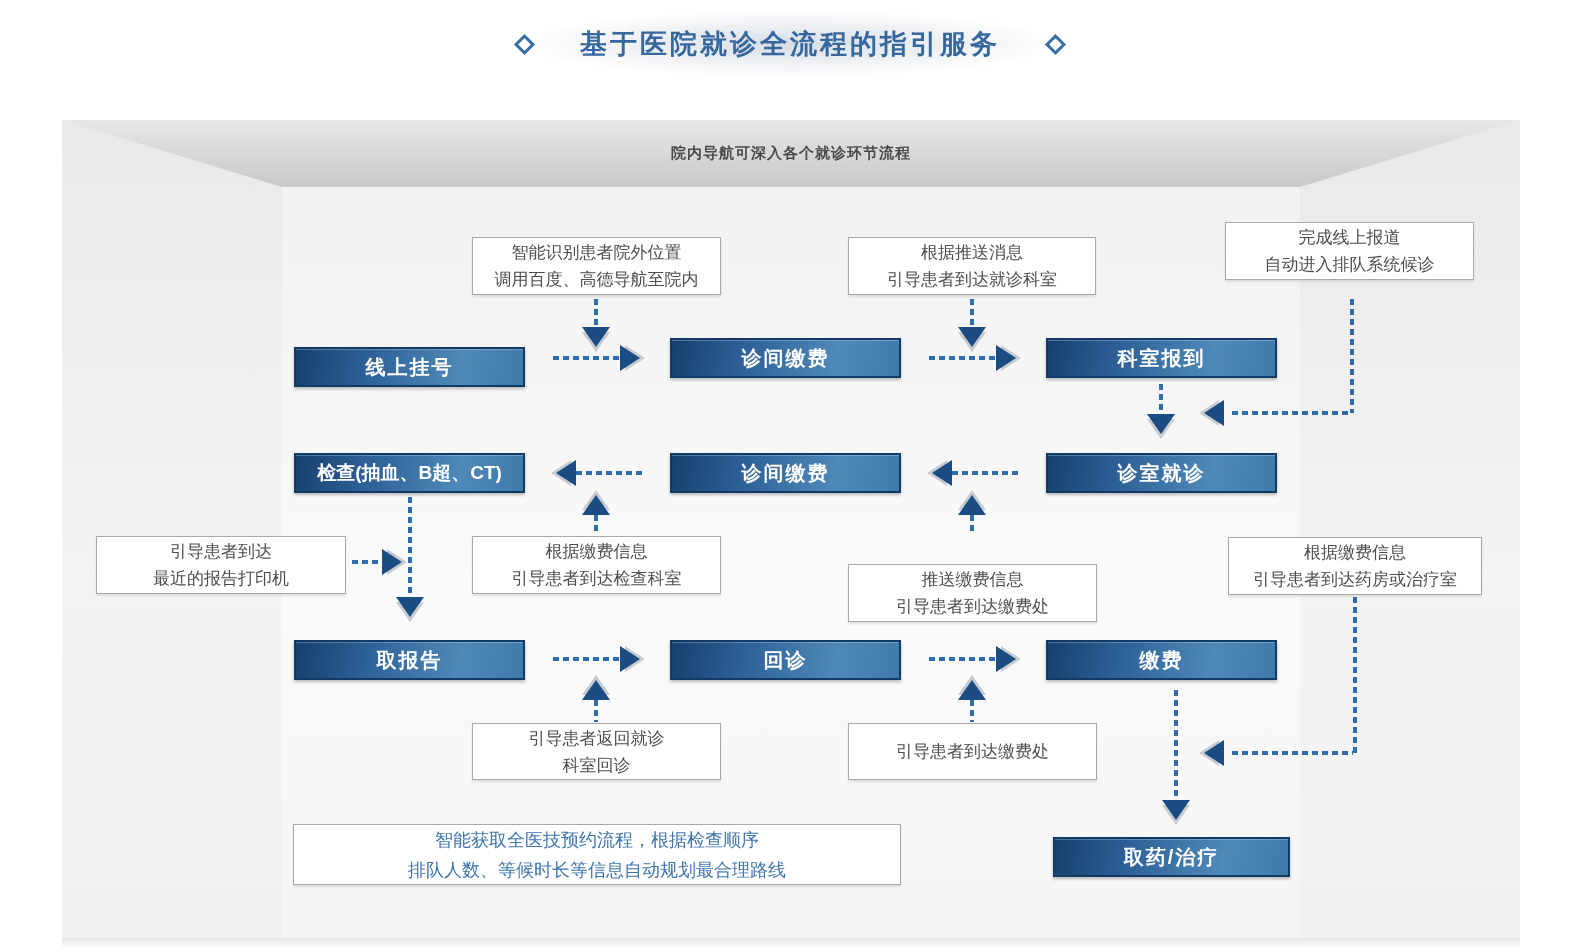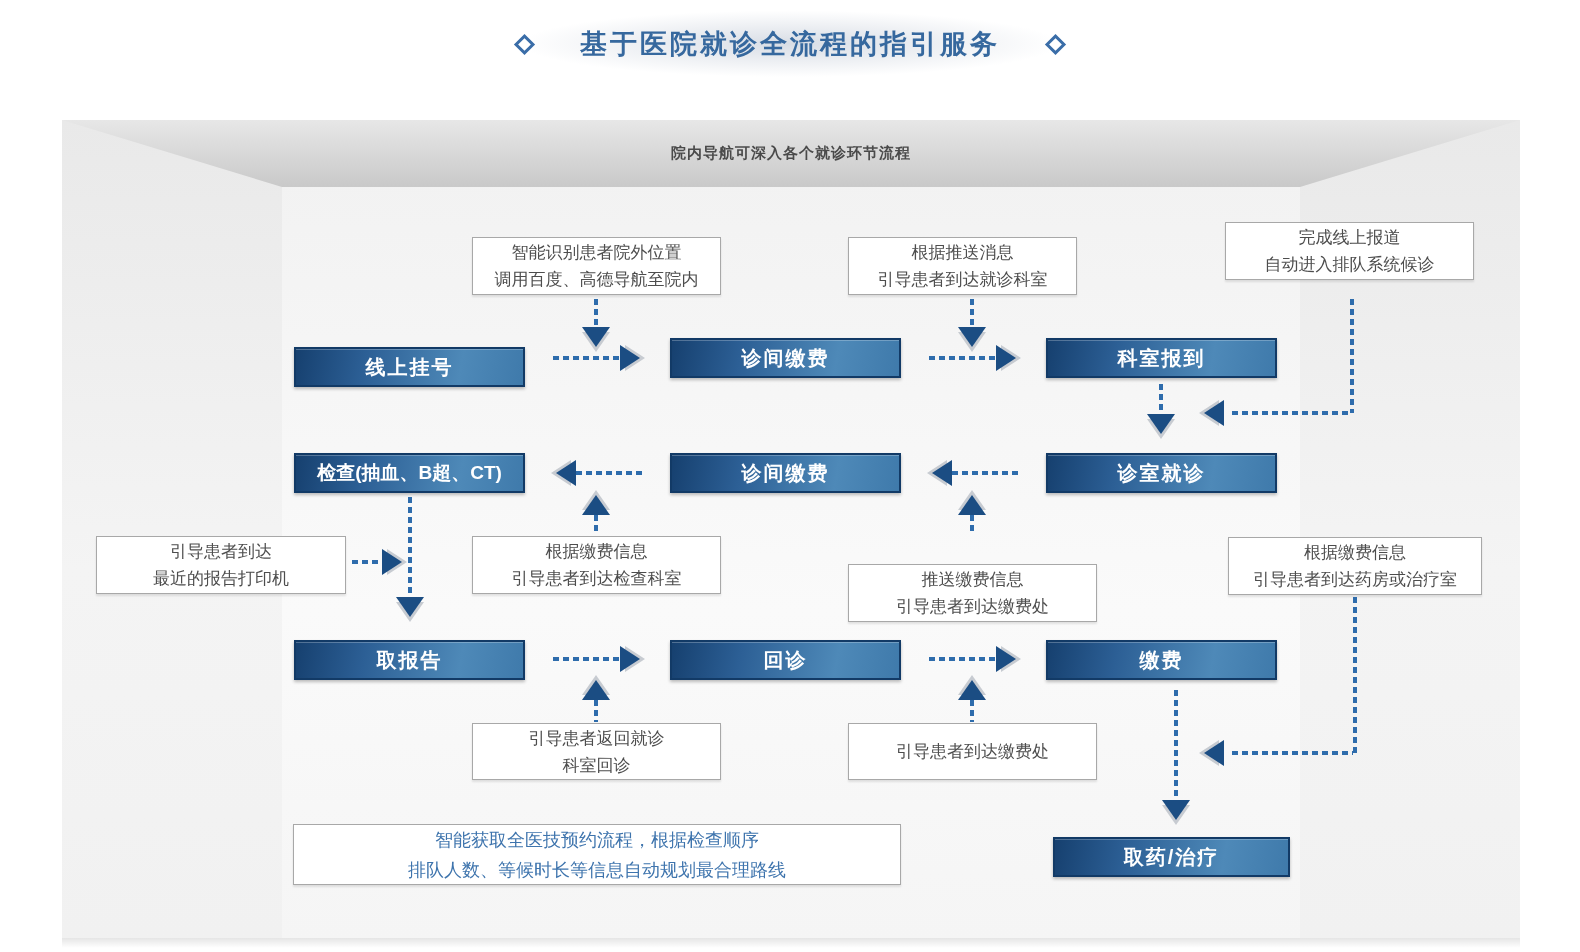--- a/index.html
+++ b/index.html
@@ -95,21 +95,21 @@
 <div class="node" style="left:1046px;top:453px">诊室就诊</div>
 <div class="node" style="left:294px;top:640px">取报告</div>
 <div class="node" style="left:670px;top:640px">回诊</div>
 <div class="node" style="left:1046px;top:640px">缴费</div>
 <div class="node" style="left:1053px;top:837px;width:237px">取药/治疗</div>
 
 <div class="note" style="left:472px;top:237px;width:249px;height:58px">
   <div>智能识别患者院外位置</div>
   <div>调用百度、高德导航至院内</div>
 </div>
-<div class="note" style="left:848px;top:237px;width:229px;height:58px">
+<div class="note" style="left:848px;top:237px;width:248px;height:58px">
   <div>根据推送消息</div>
   <div>引导患者到达就诊科室</div>
 </div>
 <div class="note" style="left:1225px;top:222px;width:249px;height:58px">
   <div>完成线上报道</div>
   <div>自动进入排队系统候诊</div>
 </div>
 <div class="note" style="left:96px;top:536px;width:250px;height:58px">
   <div>引导患者到达</div>
   <div>最近的报告打印机</div>

